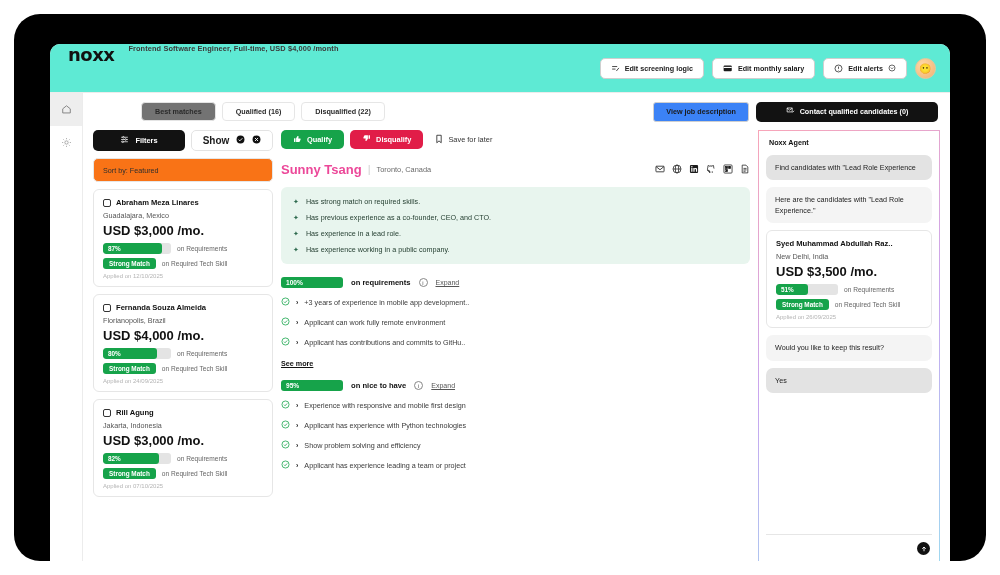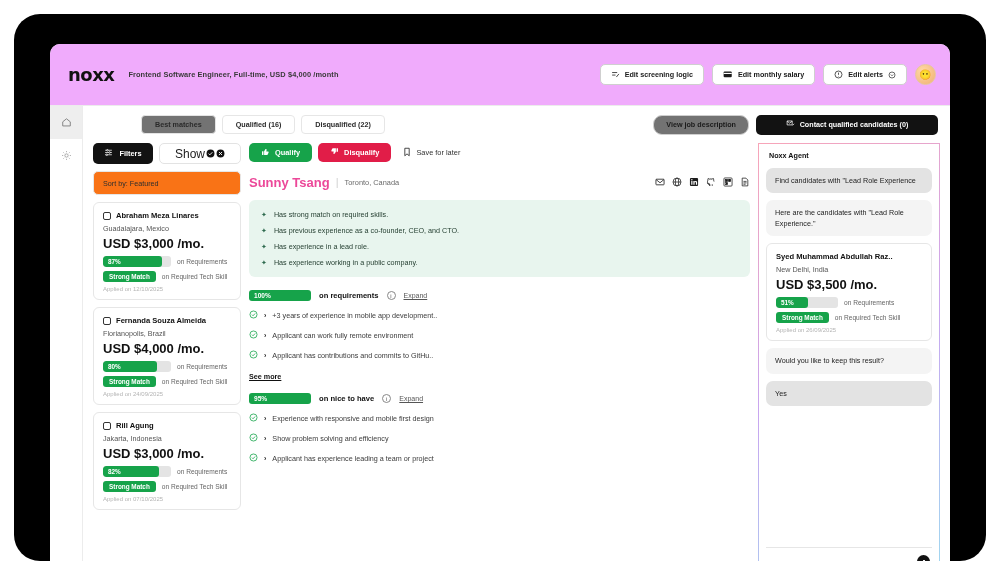--- a/index.html
+++ b/index.html
@@ -17,23 +17,23 @@
   }
   .screen {
     position: absolute; left: 36px; top: 30px;
     width: 900px; height: 517px;
     background: #fff;
     border-radius: 10px 10px 0 0;
     overflow: hidden;
   }
   
   .topbar {
-    height: 62px; display: flex; align-items: center;
+    height: 49px; display: flex; 
     padding: 0 14px 0 18px; border-bottom: 1px solid #ececec;
-    background: #f0abfc;
+    background: #5eead4;
   }
   .logo {
     font-size: 18px; font-weight: 700; letter-spacing: -0.5px;
     color: #111; font-family: "DejaVu Sans", sans-serif;
   }
   .job-meta {
     margin-left: 14px; font-size: 7.4px; color: #3a3a3a; font-weight: 600;
     letter-spacing: .1px;
   }
   .topbar-right { margin-left: auto; display: flex; align-items: center; gap: 8px; }
@@ -70,46 +70,46 @@
   }
   .tab {
     height: 19px; padding: 0 13px; border-radius: 4px;
     display: flex; align-items: center;
     font-size: 7.2px; font-weight: 600; color: #2a2a2a;
     background: #fff; border: 1px solid #e6e6e6; cursor: pointer;
   }
   .tab.active { background: #737373; border-color: #e4e4e4; margin-left: 46px; }
   .tabsrow-right { margin-left: auto; display: flex; align-items: center; gap: 7px; }
   .ghostbtn {
-    height: 20px; padding: 0 12px; border-radius: 9px;
-    border: 1px solid #cfcfcf; background: #737373;
+    height: 20px; padding: 0 12px; border-radius: 3px;
+    border: 1px solid #cfcfcf; background: #3b82f6;
     font-size: 7.2px; font-weight: 600; color: #1b1b1b;
     display: flex; align-items: center; cursor: pointer;
   }
   .darkbtn {
     height: 20px; padding: 0 12px; border-radius: 5px;
     background: #121212; color: #fff;
     font-size: 7.2px; font-weight: 600;
     display: flex; align-items: center; gap: 5px; cursor: pointer;
     min-width: 182px; justify-content: center;
   }
   
   .cols { display: flex; gap: 8px; padding: 0 10px 0 10px; flex: 1; min-height: 0; }
   
-  .leftcol { width: 148px; flex-shrink: 0; display: flex; flex-direction: column; gap: 7px; }
+  .leftcol { width: 180px; flex-shrink: 0; display: flex; flex-direction: column; gap: 7px; }
   .filterrow { display: flex; gap: 6px; }
   .filters-btn {
     flex: 1; height: 21px; background: #121212; color: #fff;
     border-radius: 5px; display: flex; align-items: center; justify-content: center;
     gap: 6px; font-size: 7.4px; font-weight: 600; cursor: pointer;
   }
   .show-btn {
     width: 82px; height: 21px; background: #fff; border: 1px solid #e3e3e3;
     border-radius: 5px; display: flex; align-items: center; justify-content: center;
-    gap: 1px; font-size: 12px; font-weight: 400; color: #1b1b1b; cursor: pointer;
+    gap: 7px; font-size: 10px; font-weight: 700; color: #1b1b1b; cursor: pointer;
   }
   .sortbox {
     height: 24px; border: 1px solid #e6e6e6; border-radius: 5px;
     background: #f97316; display: flex; align-items: center; padding: 0 9px;
     font-size: 7.2px; color: #2e2e2e; font-weight: 500; cursor: pointer;
   }
   .cand-card {
     border: 1px solid #e6e6e6; border-radius: 6px; background: #fff;
     padding: 8px 9px 7px 9px; margin-bottom: 7px;
   }
@@ -575,20 +575,30 @@
               <span>Experience with responsive and mobile first design</span>
             </div>
             <div class="req-item">
               <span class="check-ic">
                 <svg width="9" height="9" viewBox="0 0 16 16" fill="none" stroke="#16a34a" stroke-width="1.4">
                     <circle cx="8" cy="8" r="6.3"></circle>
                     <path d="M5.2 8.2l2 2 3.7-4"></path>
                   </svg>
               </span>
               <span class="chev">›</span>
+              <span>Applicant has experience with Python technologies</span>
+            </div>
+            <div class="req-item">
+              <span class="check-ic">
+                <svg width="9" height="9" viewBox="0 0 16 16" fill="none" stroke="#16a34a" stroke-width="1.4">
+                    <circle cx="8" cy="8" r="6.3"></circle>
+                    <path d="M5.2 8.2l2 2 3.7-4"></path>
+                  </svg>
+              </span>
+              <span class="chev">›</span>
               <span>Show problem solving and efficiency</span>
             </div>
             <div class="req-item">
               <span class="check-ic">
                 <svg width="9" height="9" viewBox="0 0 16 16" fill="none" stroke="#16a34a" stroke-width="1.4">
                     <circle cx="8" cy="8" r="6.3"></circle>
                     <path d="M5.2 8.2l2 2 3.7-4"></path>
                   </svg>
               </span>
               <span class="chev">›</span>

